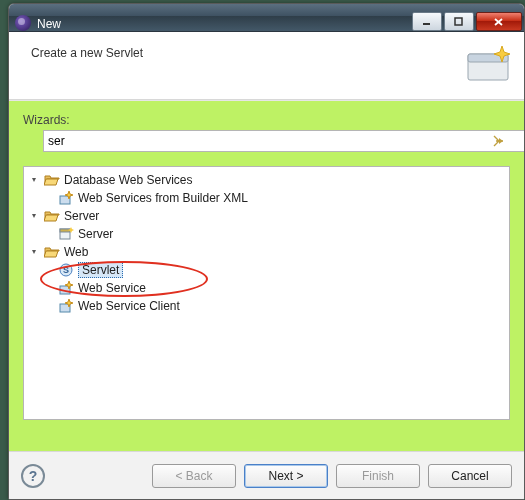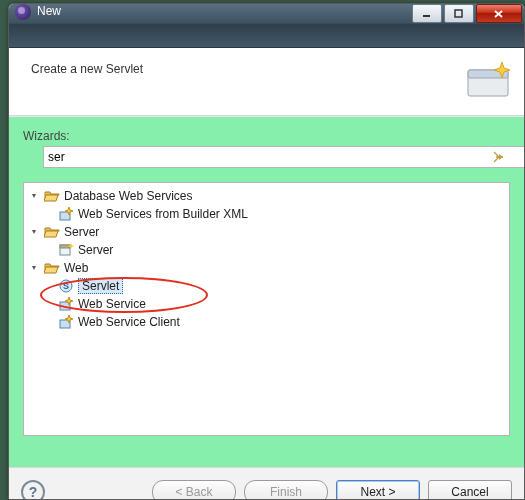--- a/index.html
+++ b/index.html
@@ -17,25 +17,25 @@
     position: absolute;
     left: 8px; top: 3px;
     width: 517px; height: 497px;
     background: #fff;
     border: 1px solid #5a5a5a;
     border-radius: 6px 6px 2px 2px;
     box-shadow: 0 0 4px rgba(0,0,0,0.4);
     overflow: hidden;
   }
   .titlebar {
-    height: 44px;
+    height: 28px;
     background: linear-gradient(#5b6f80, #3e5161 45%, #2f3e49 46%, #435868);
     display: flex;
-    align-items: flex-start;
-    padding: 0 2px 0 6px;
+    align-items: flex-end;
+    padding: 8px 2px 0 6px;
     color: #fff;
     border-bottom: 1px solid #2a3540;
   }
   .eclipse-icon {
     width: 16px; height: 16px;
     border-radius: 50%;
     background: radial-gradient(circle at 6px 6px, #7a5cc0, #2a1a55);
     margin-right: 6px;
     position: relative;
   }
@@ -64,21 +64,21 @@
   }
   .banner-title { font-weight: bold; font-size: 13px; color:#1a1a1a; }
   .banner-sub { margin-top: 4px; margin-left: 6px; font-size: 12px; color:#333; }
   .banner-icon {
     position:absolute; right: 12px; top: 8px;
     width: 48px; height: 48px;
   }
   .banner-icon svg { width:48px; height:48px; }
 
   .body-area {
-    background: #86efac;
+    background: #bef264;
     padding: 8px 14px 0 14px;
     height: calc(100% - 28px - 68px - 48px);
     border-top: 1px solid #e6e6e6;
   }
   .body-area .lbl { color:#444; margin: 4px 0 3px 0; }
   .filter-row { position:relative; }
   .filter-input {
     width: 100%; height: 22px;
     background:#fff;
     border: 1px solid #b5b5b5;
@@ -156,21 +156,21 @@
   }
   .btn {
     min-width: 84px; height: 24px;
     background: linear-gradient(#fdfdfd, #e9e9e9);
     border: 1px solid #9a9a9a;
     border-radius: 3px;
     font-size: 12px;
     display:flex; align-items:center; justify-content:center;
     color:#222;
   }
-  .btn.disabled { color:#9a9a9a;border-radius:11px; }
+  .btn.disabled { color:#9a9a9a; }
   .btn.default { border: 1px solid #4a80c8; box-shadow: 0 0 0 1px #a8c8ea inset; }
 </style>
 </head>
 <body>
 
 <div class="window">
 
   <div class="titlebar">
     <span class="eclipse-icon"></span>
     <span class="title-text">New</span>
@@ -306,18 +306,18 @@
           </span>
           <span class="node-text">Web Service Client</span>
         </div>
         <div class="ellipse"></div>
     </div>
   </div>
 
   <div class="footer">
     <div class="help">?</div>
     <div class="btn disabled">&lt; Back</div>
+    <div class="btn default">Next &gt;</div>
     <div class="btn disabled">Finish</div>
-    <div class="btn default">Next &gt;</div>
     <div class="btn">Cancel</div>
   </div>
 
 </div>
 
 </body></html>

